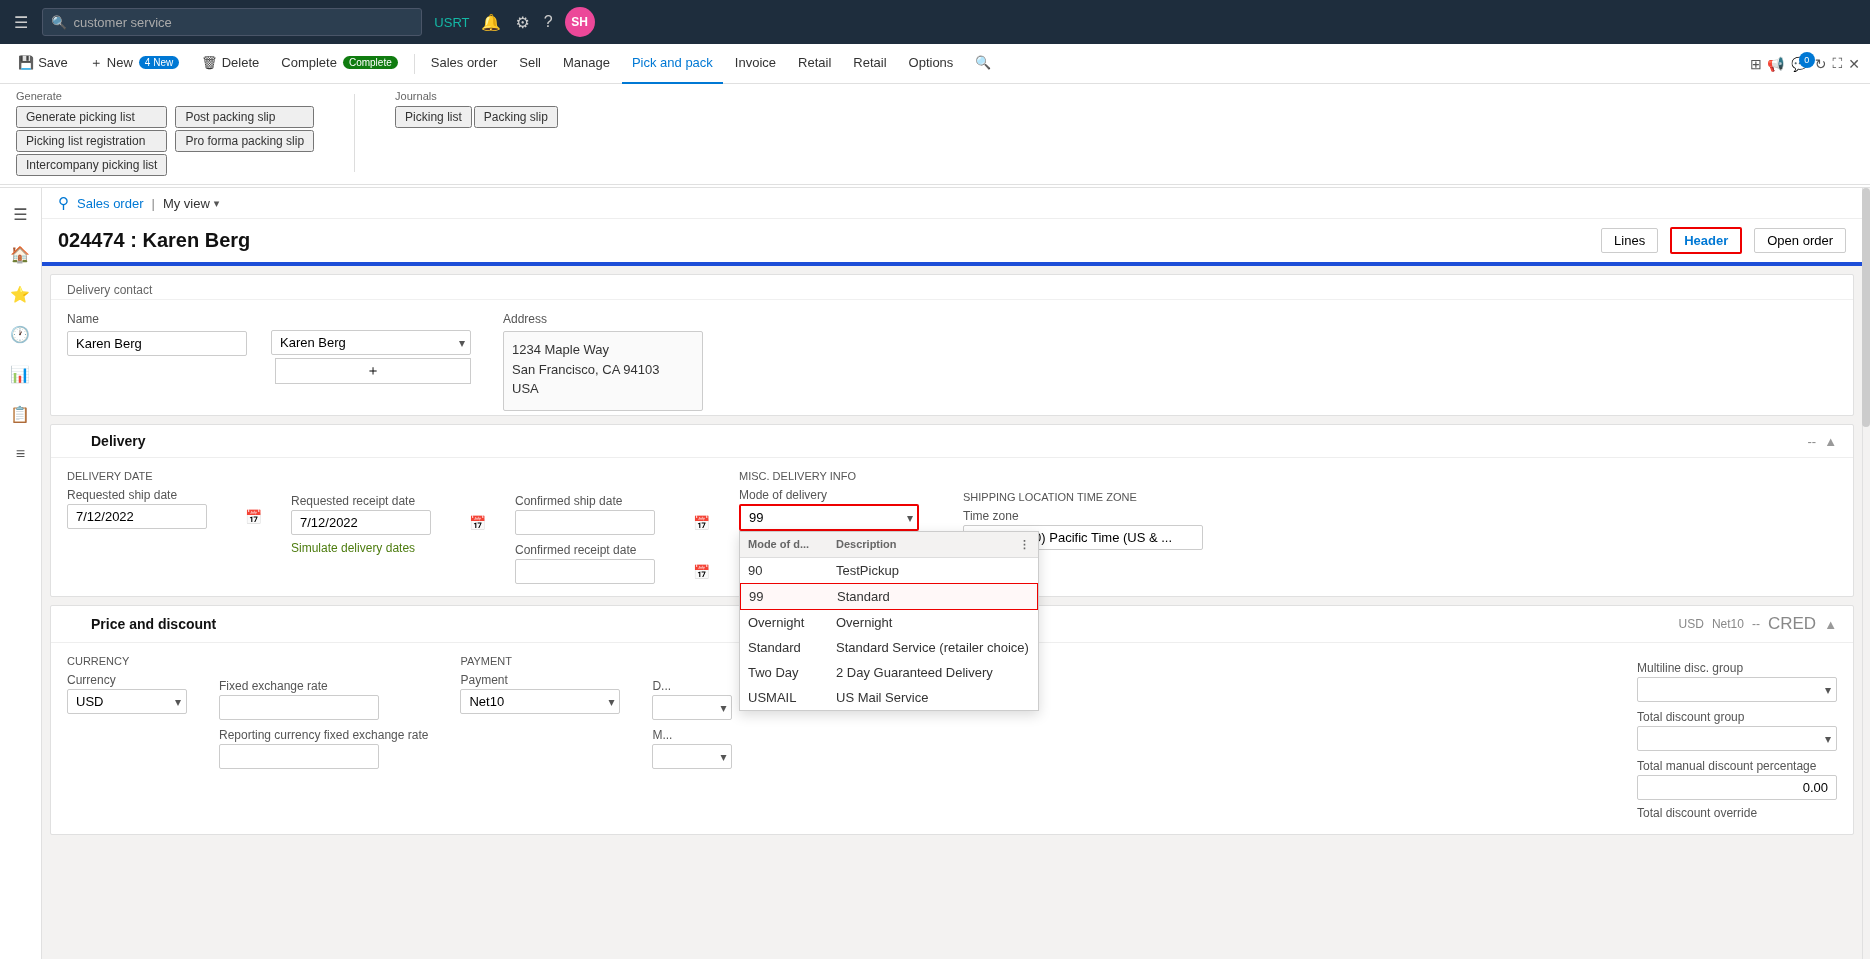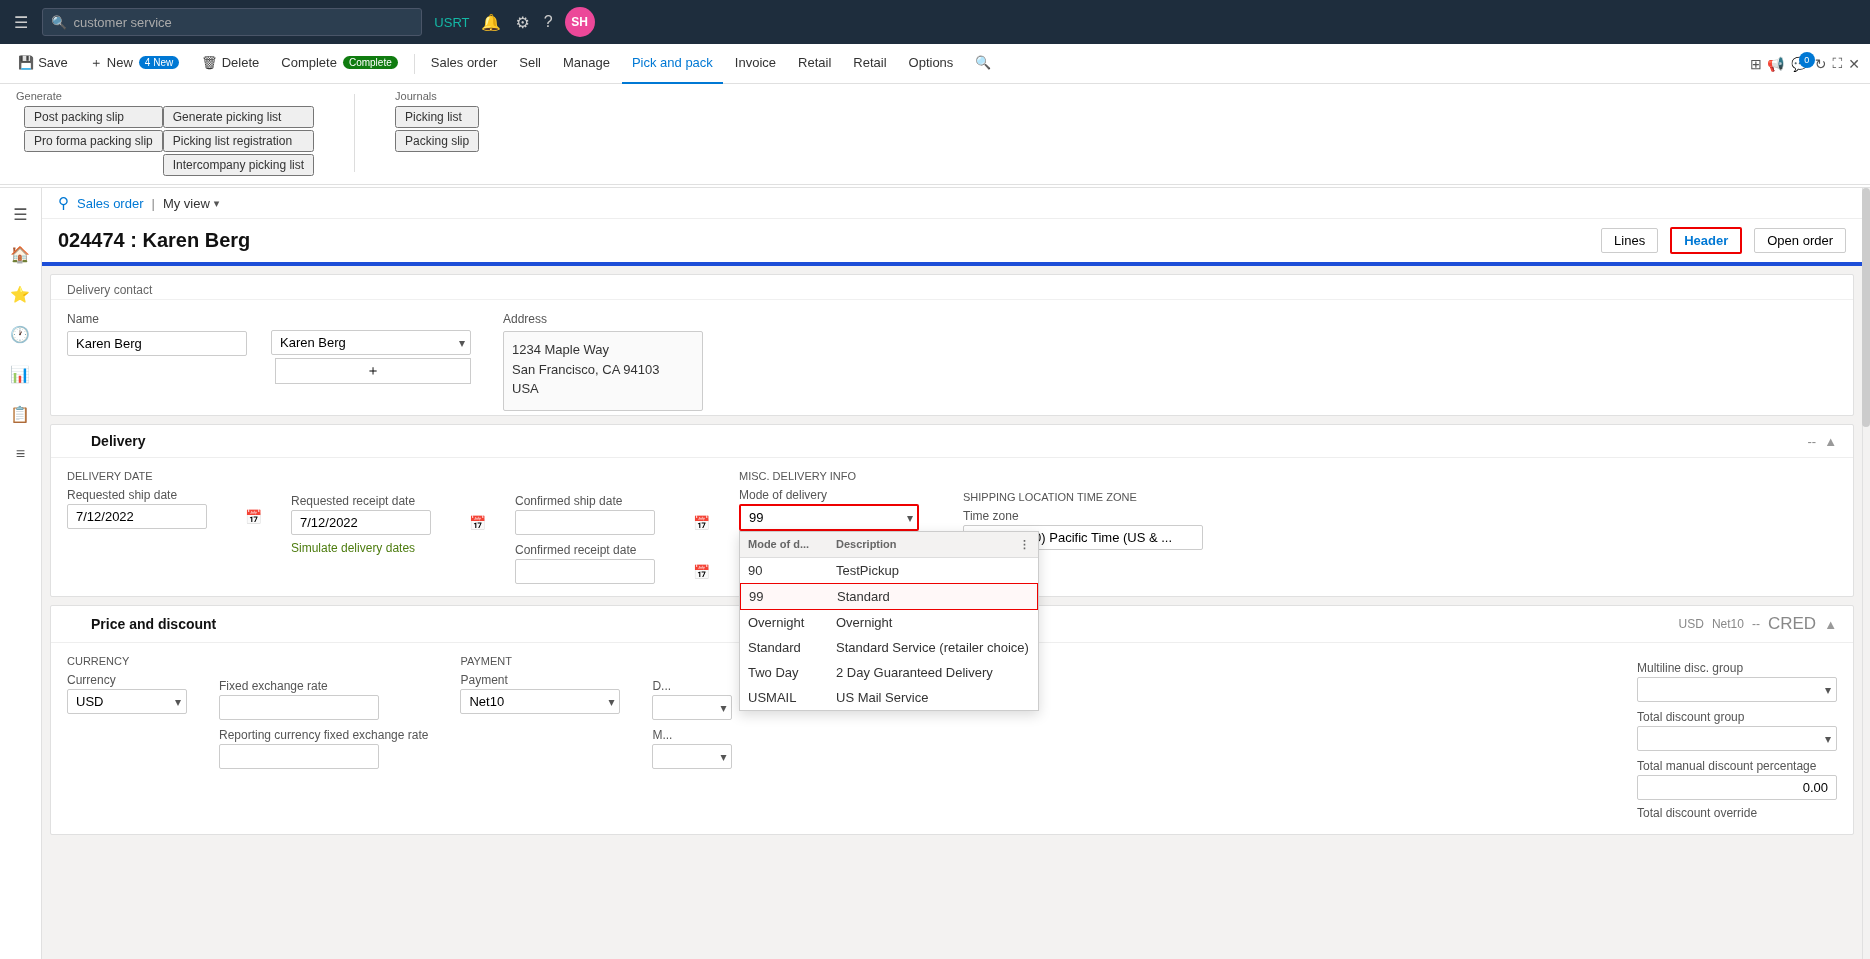--- a/index.html
+++ b/index.html
@@ -243,36 +243,36 @@
   <span class="icon-btn" style="color:#555;font-size:14px;">↻</span>
   <span class="icon-btn" style="color:#555;font-size:14px;">⛶</span>
   <span class="icon-btn" style="color:#555;font-size:14px;">✕</span>
 </div>
 
 <div class="full-ribbon">
   <div class="ribbon" style="padding: 6px 16px 8px;">
     <div class="ribbon-group">
       <div class="ribbon-group-label">Generate</div>
       <div class="ribbon-items">
-        <div style="display:flex;flex-direction:column;gap:2px;margin-left:8px;">
-          <button class="ribbon-item">Post packing slip</button>
-          <button class="ribbon-item">Pro forma packing slip</button>
-        </div>
         <div style="display:flex;flex-direction:column;gap:2px;">
           <button class="ribbon-item">Generate picking list</button>
           <button class="ribbon-item">Picking list registration</button>
           <button class="ribbon-item">Intercompany picking list</button>
         </div>
+        <div style="display:flex;flex-direction:column;gap:2px;margin-left:8px;">
+          <button class="ribbon-item">Post packing slip</button>
+          <button class="ribbon-item">Pro forma packing slip</button>
+        </div>
       </div>
     </div>
     <div class="ribbon-sep"></div>
     <div class="ribbon-group">
       <div class="ribbon-group-label">Journals</div>
       <div class="ribbon-items">
-        <div style="display:flex;flex-direction:column;gap:2px;">
+        <div style="display:flex;flex-direction:row;gap:2px;">
           <button class="ribbon-item">Picking list</button>
           <button class="ribbon-item">Packing slip</button>
         </div>
       </div>
     </div>
   </div>
 </div>
 
 <div style="display:flex; height: calc(959px - 44px - 40px - 78px);">
 

